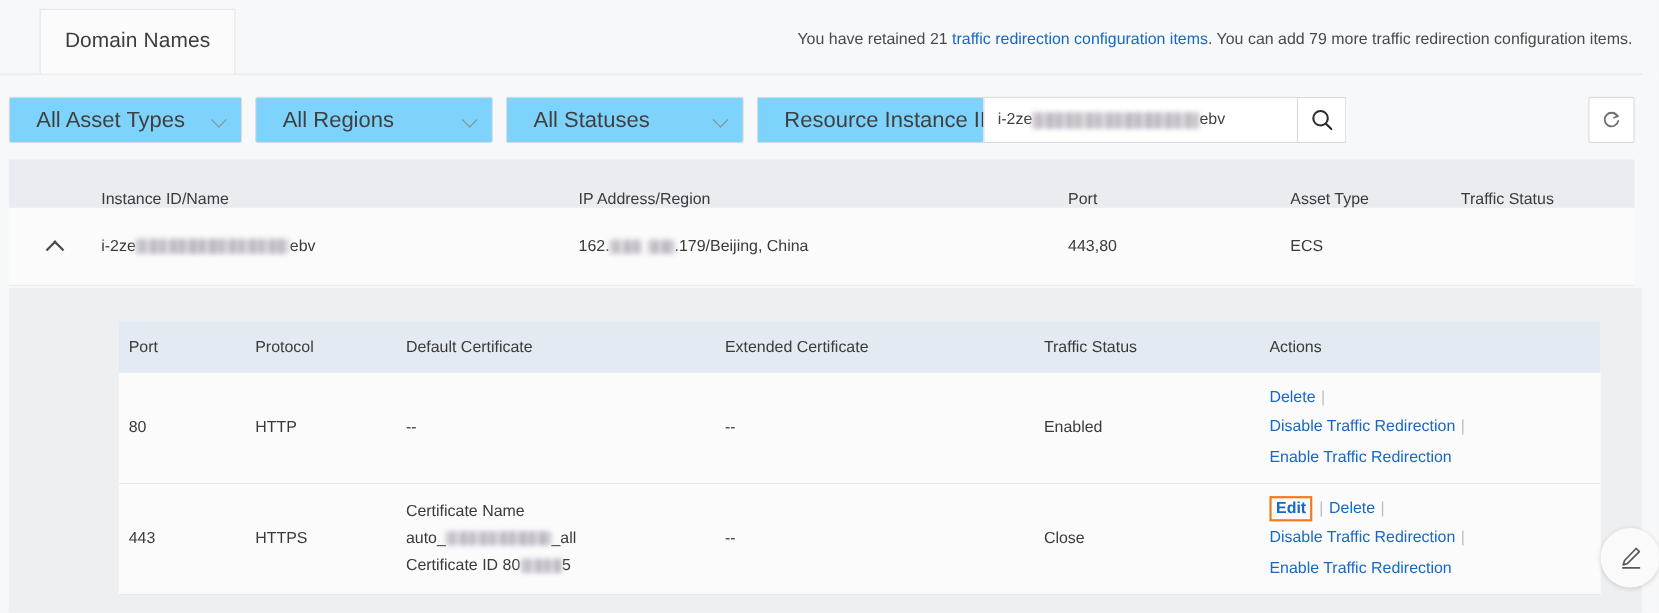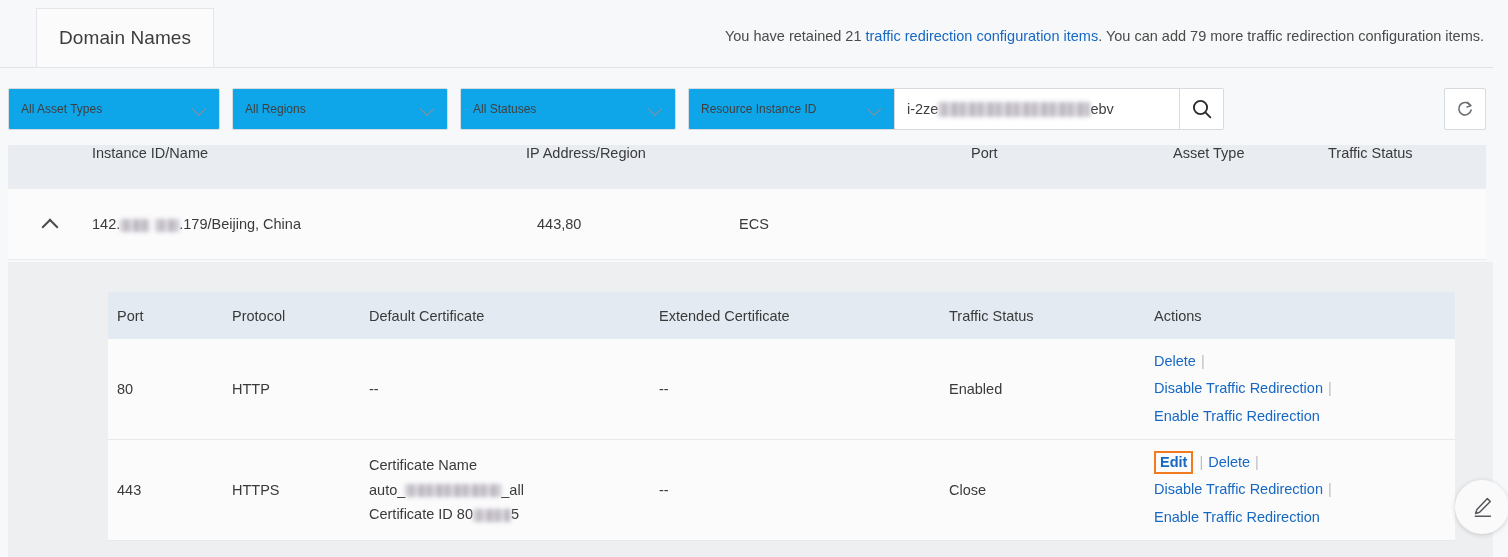--- a/index.html
+++ b/index.html
@@ -84,27 +84,27 @@
     left: 0; top: 68px;
     width: 1508px;
     height: 77px;
     background: #f7f8f9;
   }
   .select {
     position: absolute;
     top: 88px;
     height: 42px;
     box-sizing: border-box;
-    background: #0ea5e9;
+    background: #7dd3fc;
     border: 1px solid #d7dade;
     border-radius: 2px;
     display: flex;
     align-items: center;
-    padding: 0 12px 0 12px;
-    font-size: 12px;
+    padding: 0 12px 0 24px;
+    font-size: 20px;
     color: #3f3f3f;
     cursor: pointer;
   }
   .select .lbl { flex: 1; white-space: nowrap; }
   .chev {
     width: 14px; height: 14px;
     margin-left: 10px;
     flex: none;
     position: relative;
   }
@@ -176,21 +176,21 @@
   
   .otable {
     position: absolute;
     left: 8px; top: 145px;
     width: 1478px;
   }
   .ohead {
     height: 44px;
     background: #e9edf1;
     display: flex;
-    align-items: flex-start;
+    align-items: flex-end;
     font-size: 14.5px;
     color: #3a3a3a;
   }
   .orow {
     height: 70px;
     background: #fbfbfc;
     display: flex;
     align-items: center;
     font-size: 14.5px;
     color: #3a3a3a;
@@ -367,22 +367,25 @@
     <div class="c-ip">IP Address/Region</div>
     <div class="c-port">Port</div>
     <div class="c-asset">Asset Type</div>
     <div class="c-traffic">Traffic Status</div>
   </div>
 
   <div class="orow">
     <div class="c-expand">
       <span class="chev-up"></span>
     </div>
+    <div class="c-inst">
+      <span>i-2ze</span><span class="blur" style="width:140px;height:14px;"></span><span>ebv</span>
+    </div>
     <div class="c-ip">
-      <span>142.</span><span class="blur" style="width:30px;height:13px;"></span><span style="display:inline-block;width:5px;"></span><span class="blur" style="width:24px;height:13px;"></span><span>.179/Beijing, China</span>
+      <span>162.</span><span class="blur" style="width:30px;height:13px;"></span><span style="display:inline-block;width:5px;"></span><span class="blur" style="width:24px;height:13px;"></span><span>.179/Beijing, China</span>
     </div>
     <div class="c-port">443,80</div>
     <div class="c-asset">ECS</div>
   </div>
 </div>
 
 <div class="expanded">
   <div class="itable">
     <div class="ihead">
       <div class="i-port">Port</div>

